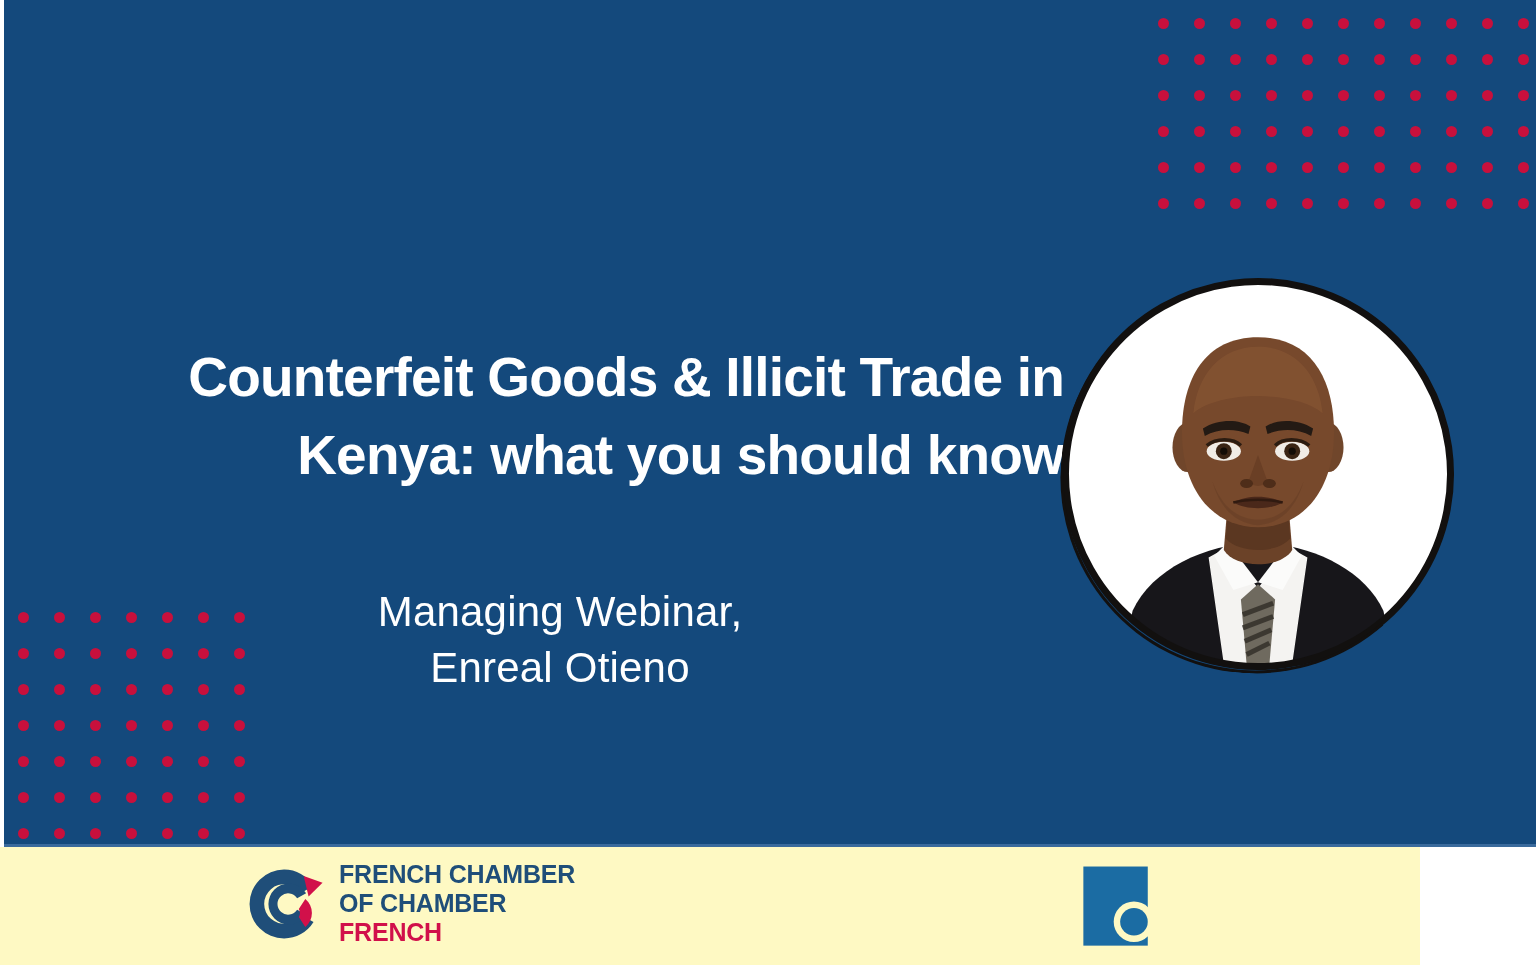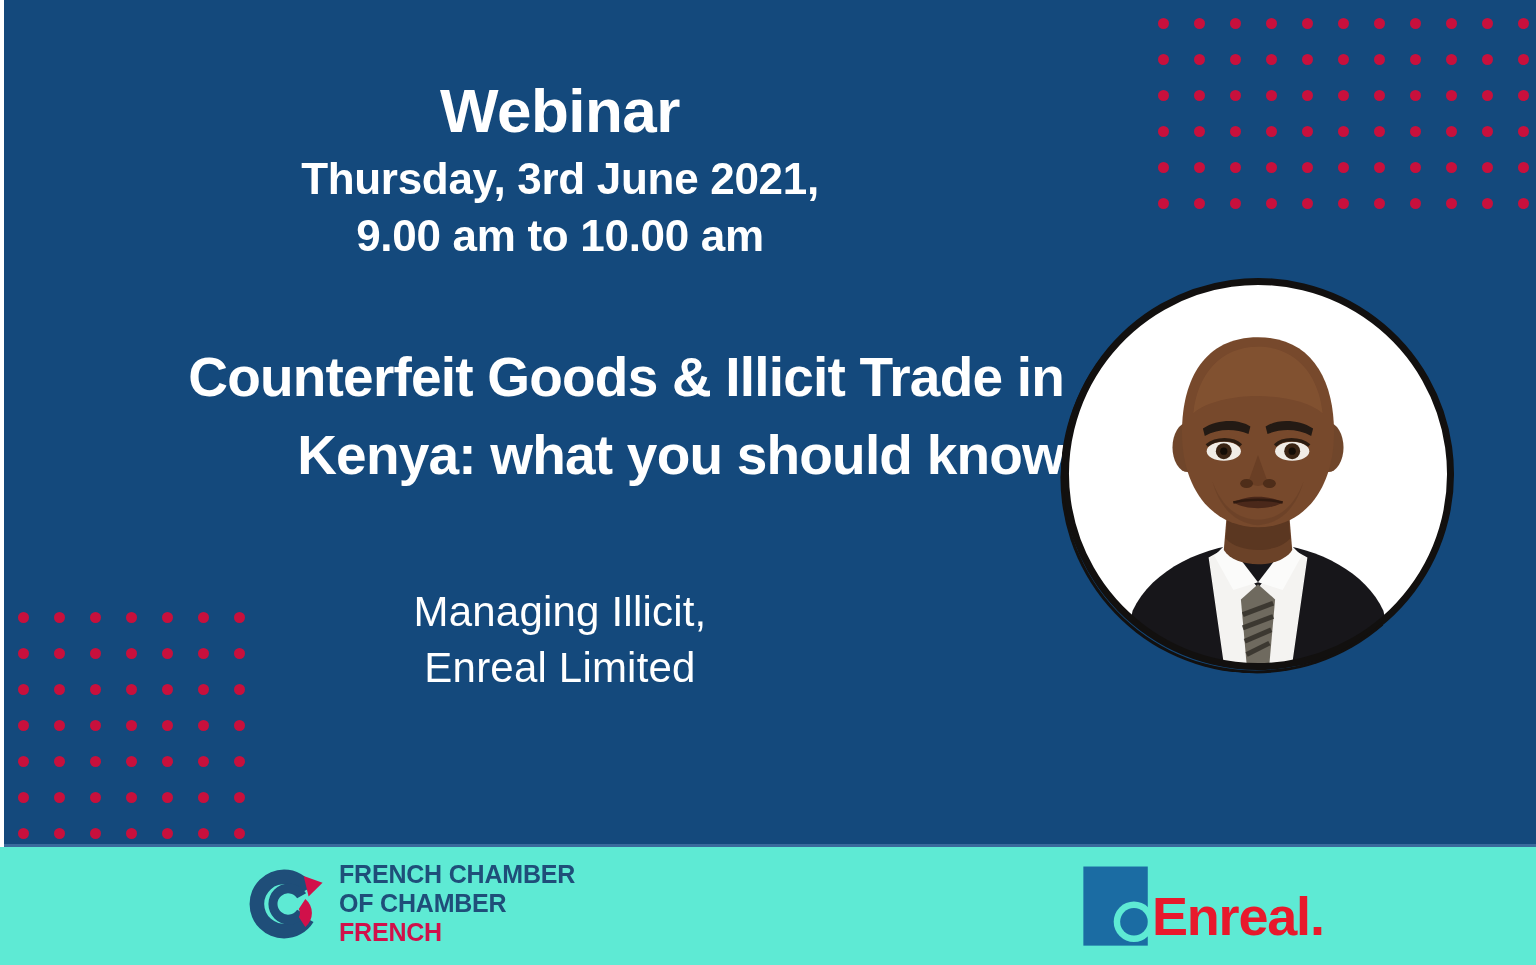--- a/index.html
+++ b/index.html
@@ -165,23 +165,23 @@
     background: #ffffff;
     z-index: 1;
   }
   .portrait-svg { display: block; width: 100%; height: 100%; }
 
   
   .footer {
     position: absolute;
     left: 0;
     top: 847px;
-    width: 1536px;
+    width: 1420px;
     height: 118px;
-    background: #5eead4;
+    background: #fef9c3;
   }
   .cci-lockup {
     position: absolute;
     left: 243px;
     top: 13px;
     display: flex;
     align-items: center;
     gap: 14px;
   }
   .cci-mark { width: 82px; height: 82px; display: block; }
@@ -335,31 +335,26 @@
       <div class="dot"></div>
       <div class="dot"></div>
       <div class="dot"></div>
       <div class="dot"></div>
       <div class="dot"></div>
       <div class="dot"></div>
       <div class="dot"></div>
       <div class="dot"></div>
     </div>
 
-  <div class="text-col">
-    <p class="kicker">Webinar</p>
-    <p class="date-line">Thursday, 3rd June 2021,</p>
-    <p class="time-line">9.00 am to 10.00 am</p>
-  </div>
 
   <p class="headline">Counterfeit Goods &amp; Illicit Trade in Kenya: what you should know</p>
 
   <div class="speaker">
-    <p class="speaker-role">Managing Illicit,</p>
-    <p class="speaker-role">Enreal Limited</p>
+    <p class="speaker-role">Managing Webinar,</p>
+    <p class="speaker-role">Enreal Otieno</p>
   </div>
 
   <div class="portrait-wrap">
     <div class="portrait-clip">
       <svg class="portrait-svg" viewBox="0 0 200 200" preserveAspectRatio="xMidYMid slice">
         <rect x="0" y="0" width="200" height="200" fill="#ffffff"></rect>
 
         <path d="M100 136 C72 137 44 150 34 172 L28 200 L172 200 L166 172 C156 150 128 137 100 136 Z" fill="#17161a"></path>
 
         <path d="M83 139 L100 160 L117 139 L126 144 L118 200 L82 200 L74 144 Z" fill="#f4f3f1"></path>
@@ -430,18 +425,17 @@
       <svg class="enreal-mark" viewBox="0 0 100 100">
         <defs>
           <mask id="enreal-ring-mask">
             <rect x="0" y="0" width="100" height="100" fill="#ffffff"></rect>
             <circle cx="63" cy="66" r="22" fill="#000000"></circle>
           </mask>
         </defs>
         <rect x="8" y="6" width="70" height="86" fill="#1B6CA3" mask="url(#enreal-ring-mask)"></rect>
         <circle cx="63" cy="66" r="15" fill="#1B6CA3"></circle>
       </svg>
-      <span class="enreal-word">Enreal.</span>
     </div>
 
   </div>
 
 </div>
 
 </body></html>

